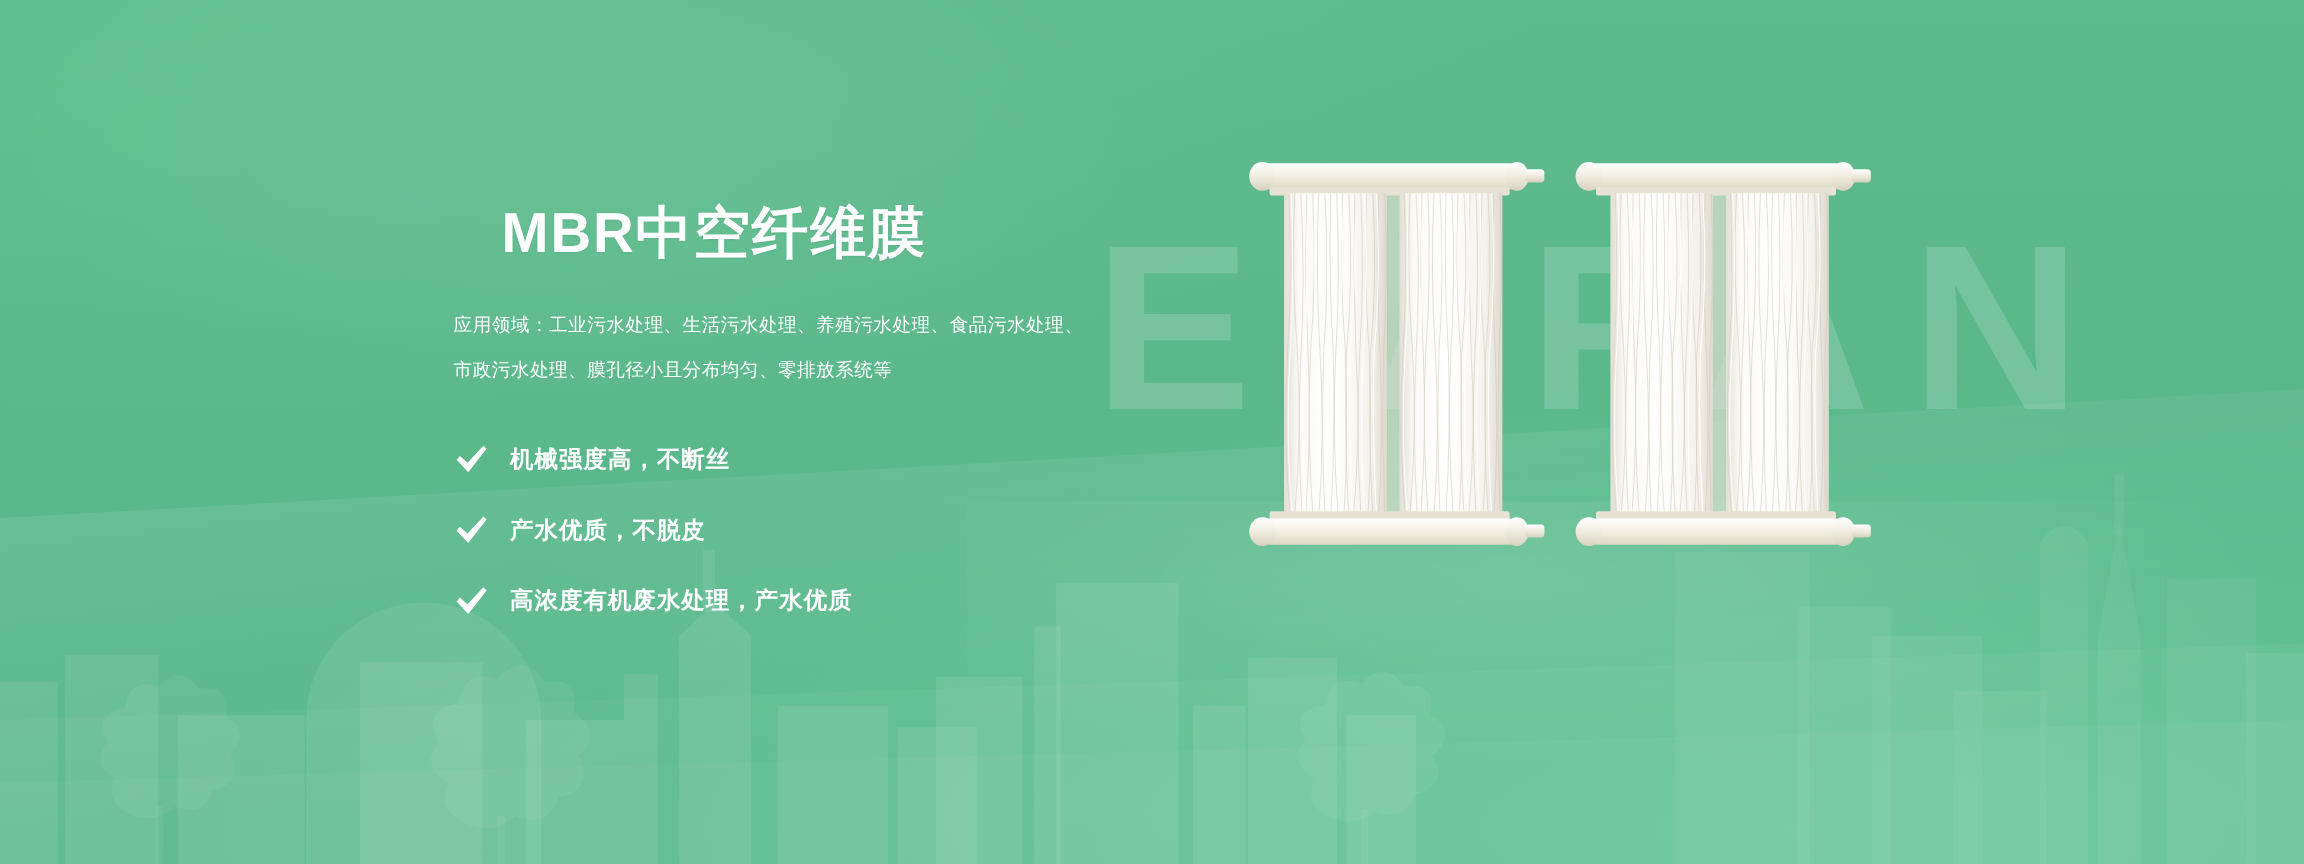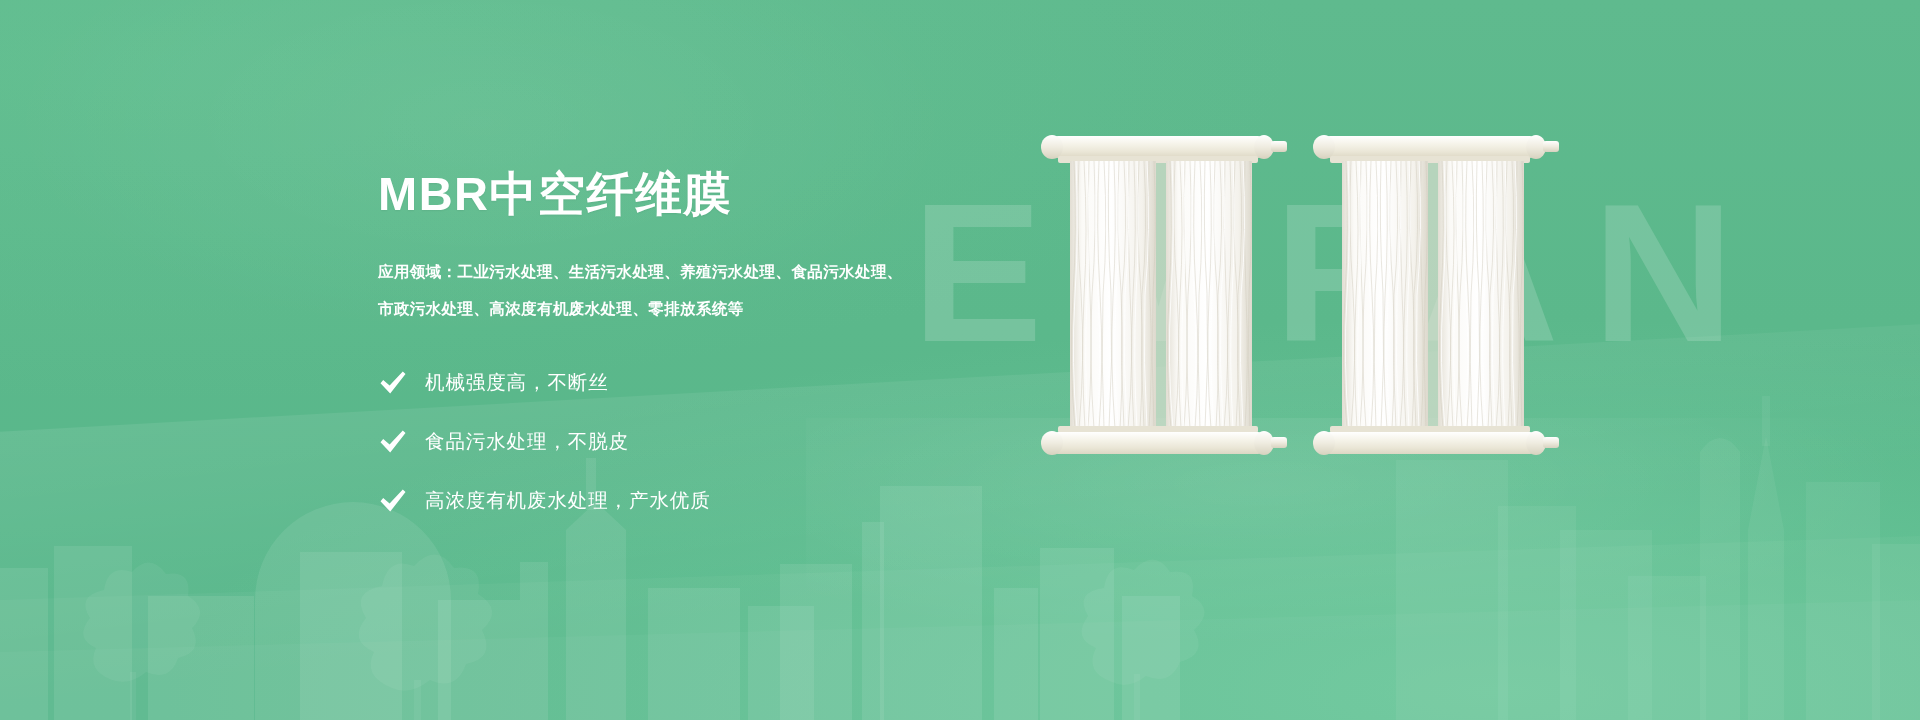--- a/index.html
+++ b/index.html
@@ -48,39 +48,40 @@
   
   #skyline{ position:absolute; left:0; bottom:0; width:1920px; height:420px; }
 
   
   #copy{ position:absolute; left:378px; top:168px; width:620px; }
 
   #title{
     font-size:47px; font-weight:700; color:#ffffff;
     letter-spacing:1.5px; line-height:1.1;
     text-shadow:0 1px 2px rgba(0,0,0,.06);
+    margin-left:40px;
   }
 
   #applications{ margin-top:34px; }
   .app-line{
     font-size:15.5px; color:#ffffff; line-height:2.38;
-    letter-spacing:.4px; font-weight:700; white-space:nowrap;
+    letter-spacing:.4px; font-weight:400; white-space:nowrap;
   }
 
   #features{ margin-top:26px; }
   .feature{
     display:flex; align-items:center;
     height:59px;
   }
   .check{
     width:30px; height:30px; flex:0 0 30px;
     margin-right:17px; position:relative; top:1px;
   }
   .feature-text{
-    font-size:19.5px; font-weight:400; color:#ffffff;
+    font-size:19.5px; font-weight:700; color:#ffffff;
     letter-spacing:.9px; white-space:nowrap;
   }
 
   
   #product{ position:absolute; left:1020px; top:108px; width:560px; height:400px; }
 </style>
 </head>
 <body>
 
 <div id="banner">
@@ -137,41 +138,41 @@
   </svg>
 
   <div id="watermark">EMFAN</div>
 
   <div id="copy">
 
     <div id="title">MBR中空纤维膜</div>
 
     <div id="applications">
       <div class="app-line">应用领域：工业污水处理、生活污水处理、养殖污水处理、食品污水处理、</div>
-      <div class="app-line">市政污水处理、高浓度有机废水处理、零排放系统等</div>
+      <div class="app-line">市政污水处理、膜孔径小且分布均匀、零排放系统等</div>
     </div>
 
     <div id="features">
 
       <div class="feature">
         <span class="check">
           <svg viewBox="0 0 30 30" width="30" height="30">
             <path d="M2.5,14.2 L5.2,11.0 L11.6,16.6 L24.8,2.4 L27.5,5.0 L12.2,24.6 Z" fill="#ffffff"></path>
           </svg>
         </span>
         <span class="feature-text">机械强度高，不断丝</span>
       </div>
 
       <div class="feature">
         <span class="check">
           <svg viewBox="0 0 30 30" width="30" height="30">
             <path d="M2.5,14.2 L5.2,11.0 L11.6,16.6 L24.8,2.4 L27.5,5.0 L12.2,24.6 Z" fill="#ffffff"></path>
           </svg>
         </span>
-        <span class="feature-text">食品污水处理，不脱皮</span>
+        <span class="feature-text">产水优质，不脱皮</span>
       </div>
 
       <div class="feature">
         <span class="check">
           <svg viewBox="0 0 30 30" width="30" height="30">
             <path d="M2.5,14.2 L5.2,11.0 L11.6,16.6 L24.8,2.4 L27.5,5.0 L12.2,24.6 Z" fill="#ffffff"></path>
           </svg>
         </span>
         <span class="feature-text">高浓度有机废水处理，产水优质</span>
       </div>

